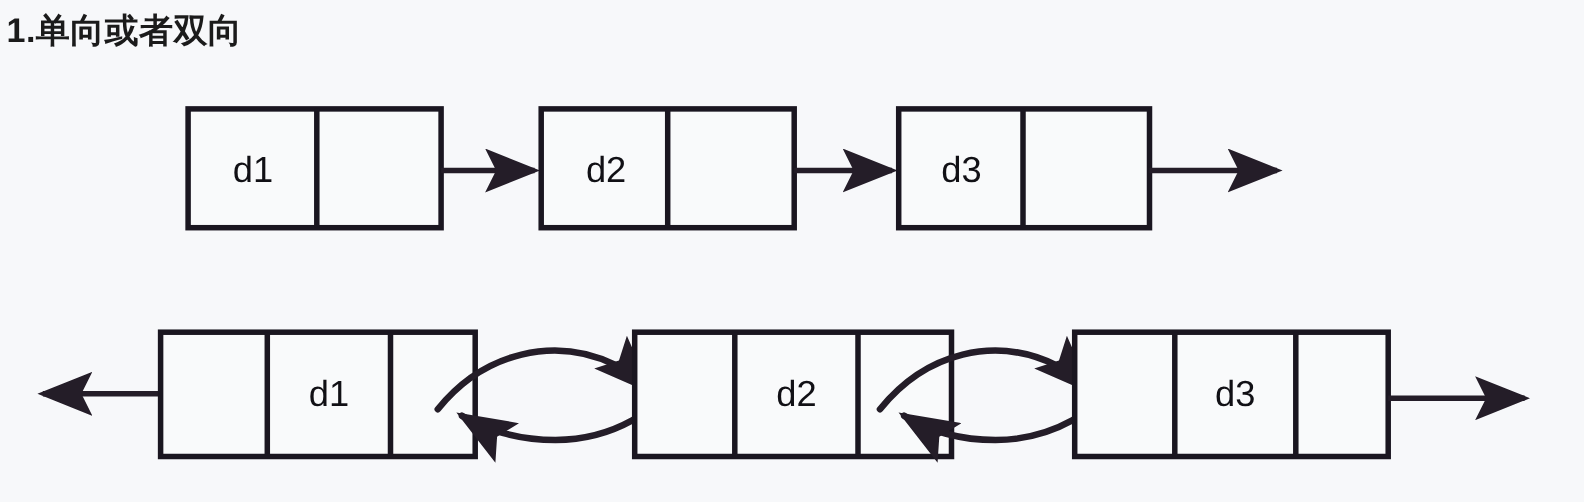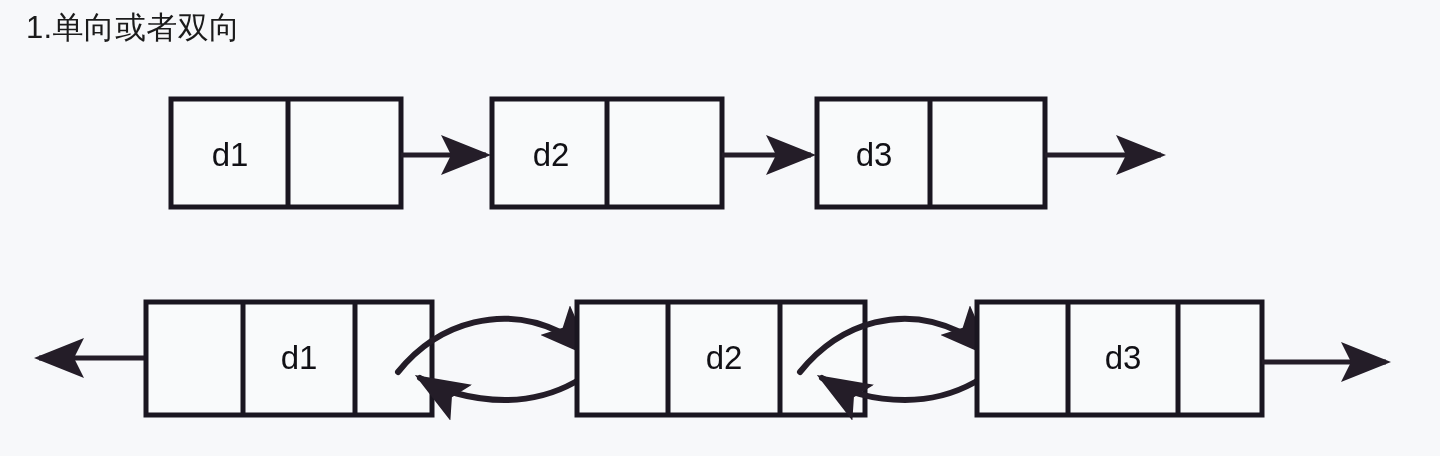--- a/index.html
+++ b/index.html
@@ -17,24 +17,24 @@
   }
   #canvas-root {
     position: absolute;
     top: 0;
     left: 0;
     width: 1440px;
     height: 456px;
   }
   .page-title {
     position: absolute;
-    left: 26px;
+    left: 6px;
     top: 8px;
     font-size: 31px;
-    font-weight: normal;
+    font-weight: bold;
     color: #1b1b1b;
     letter-spacing: 0.3px;
     white-space: nowrap;
     line-height: 40px;
   }
   svg.diagram {
     position: absolute;
     left: 0;
     top: 0;
     width: 1440px;

